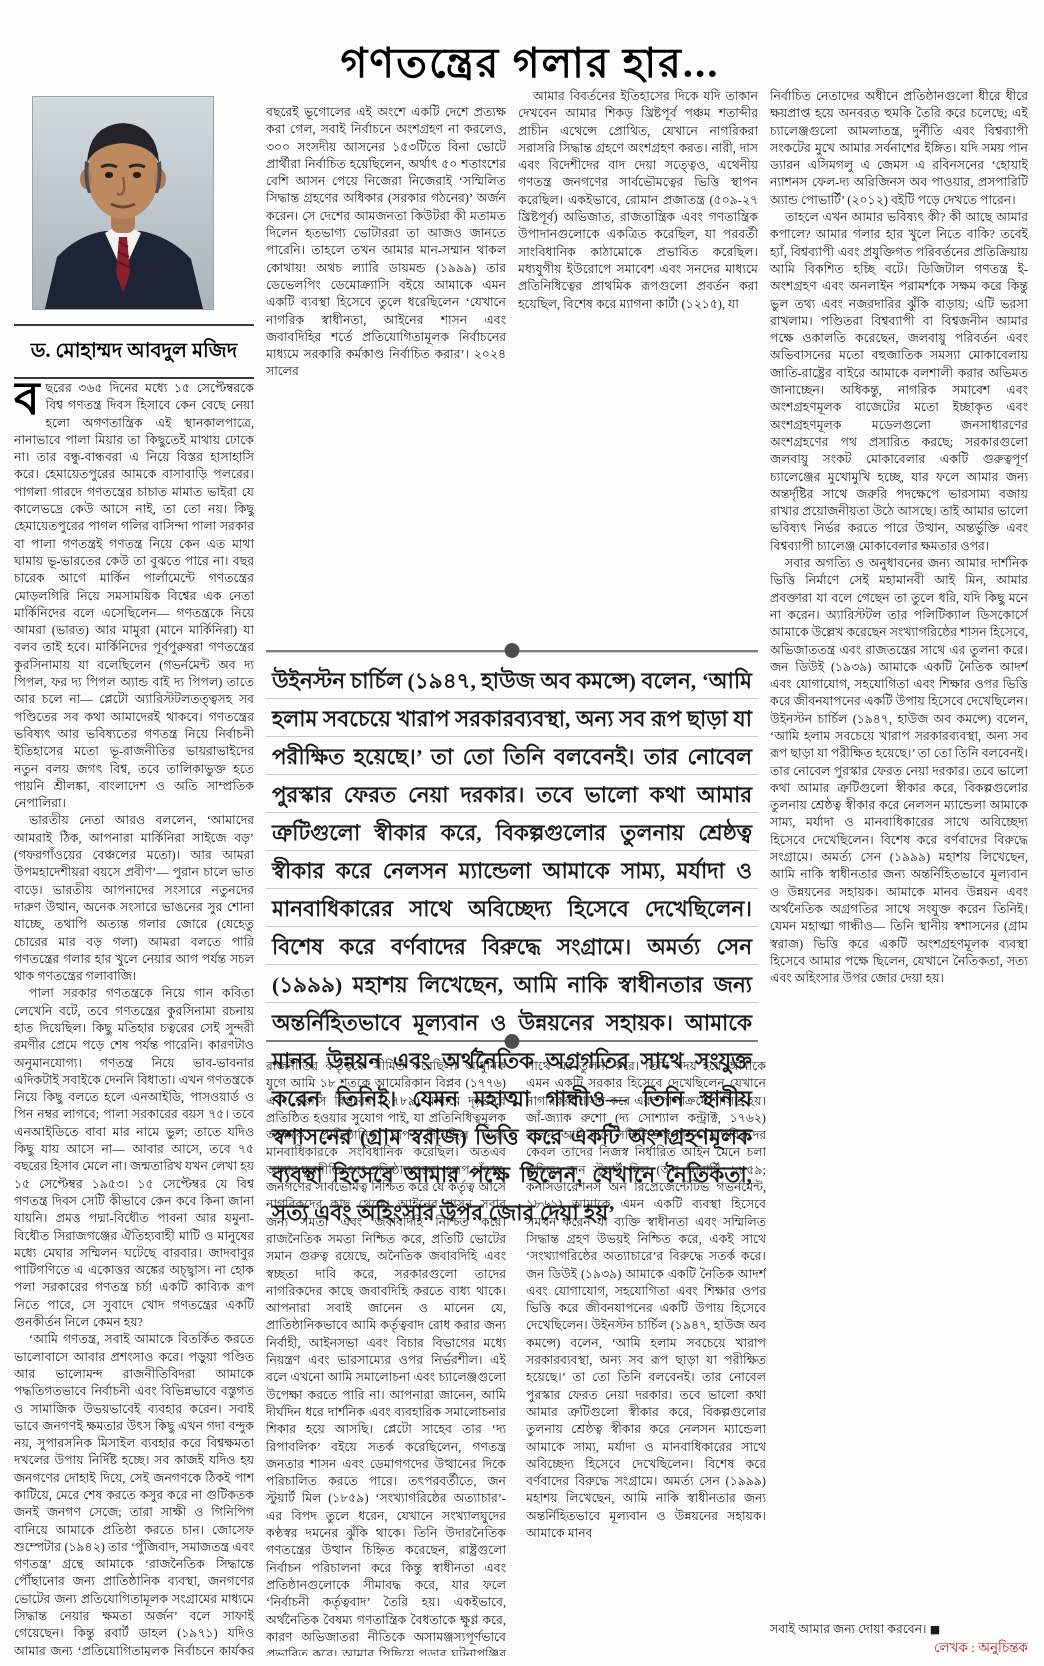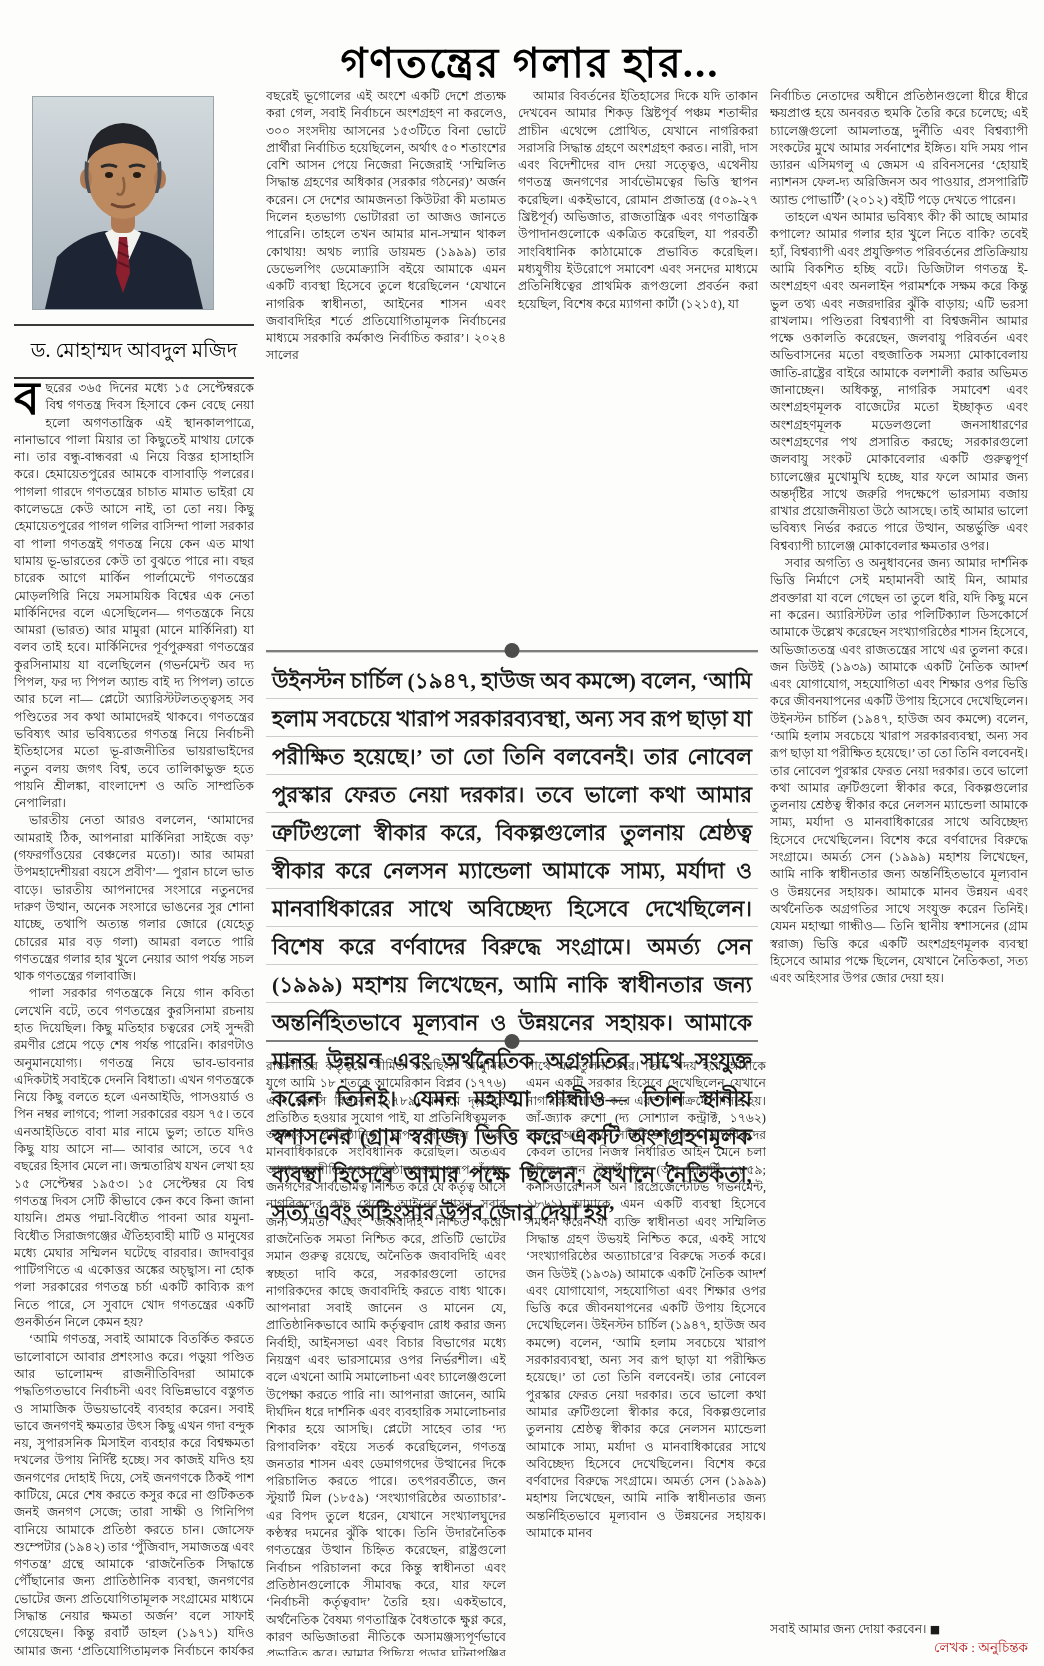--- a/index.html
+++ b/index.html
@@ -14,35 +14,35 @@
     letter-spacing:2px;color:#000;
   }
   
   .photo-wrap{
     position:absolute;left:32px;top:96px;width:180px;height:212px;
     border:1px solid #9aa4ab;background:#c4ccd2;
   }
   .name-plate{
     position:absolute;left:14px;top:324px;width:240px;
     border-top:2px solid #3a3a3a;border-bottom:2px solid #3a3a3a;
-    padding:9px 0;text-align:center;font-size:20px;font-weight:normal;color:#000;
+    padding:9px 0;text-align:center;font-size:20px;font-weight:bold;color:#000;
   }
   
   .col{
     position:absolute;overflow:hidden;
     font-size:12.4px;line-height:17.3px;text-align:justify;color:#1b1b1b;
   }
   .col p{margin:0;text-indent:15px;}
   .col p.nofirst{text-indent:0;}
   .dropcap{
     float:left;font-size:46px;line-height:38px;font-weight:bold;
     padding:0 6px 0 0;color:#000;
   }
   #col1{left:14px;top:380px;width:240px;height:1276px;}
-  #col2t{left:266px;top:88px;width:240px;height:552px;}
+  #col2t{left:266px;top:104px;width:240px;height:552px;}
   #col3t{left:518px;top:88px;width:240px;height:552px;}
   #col2b{left:266px;top:1058px;width:240px;height:598px;}
   #col3b{left:526px;top:1058px;width:240px;height:598px;}
   #col4{left:770px;top:88px;width:258px;height:1568px;display:flex;flex-direction:column;}
   #col4 .col4-text{flex:1;overflow:hidden;}
   .closing-line{margin-top:4px;text-indent:0 !important;}
   .endmark{font-family:"DejaVu Sans",sans-serif;font-size:11px;}
   .byline{
     text-align:right;font-size:13.5px;margin-top:3px;color:#b91c1c;
   }

